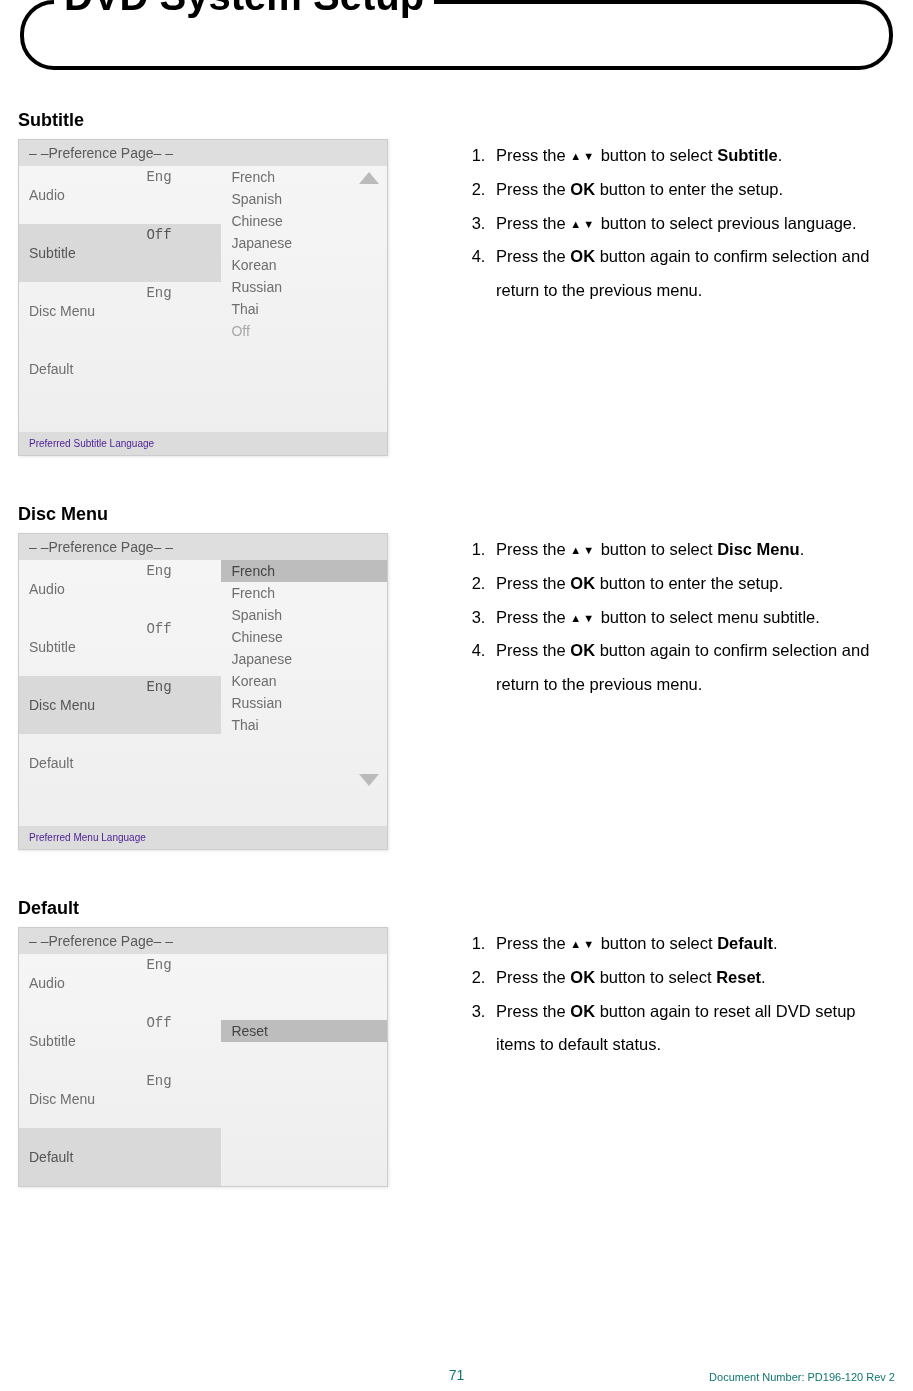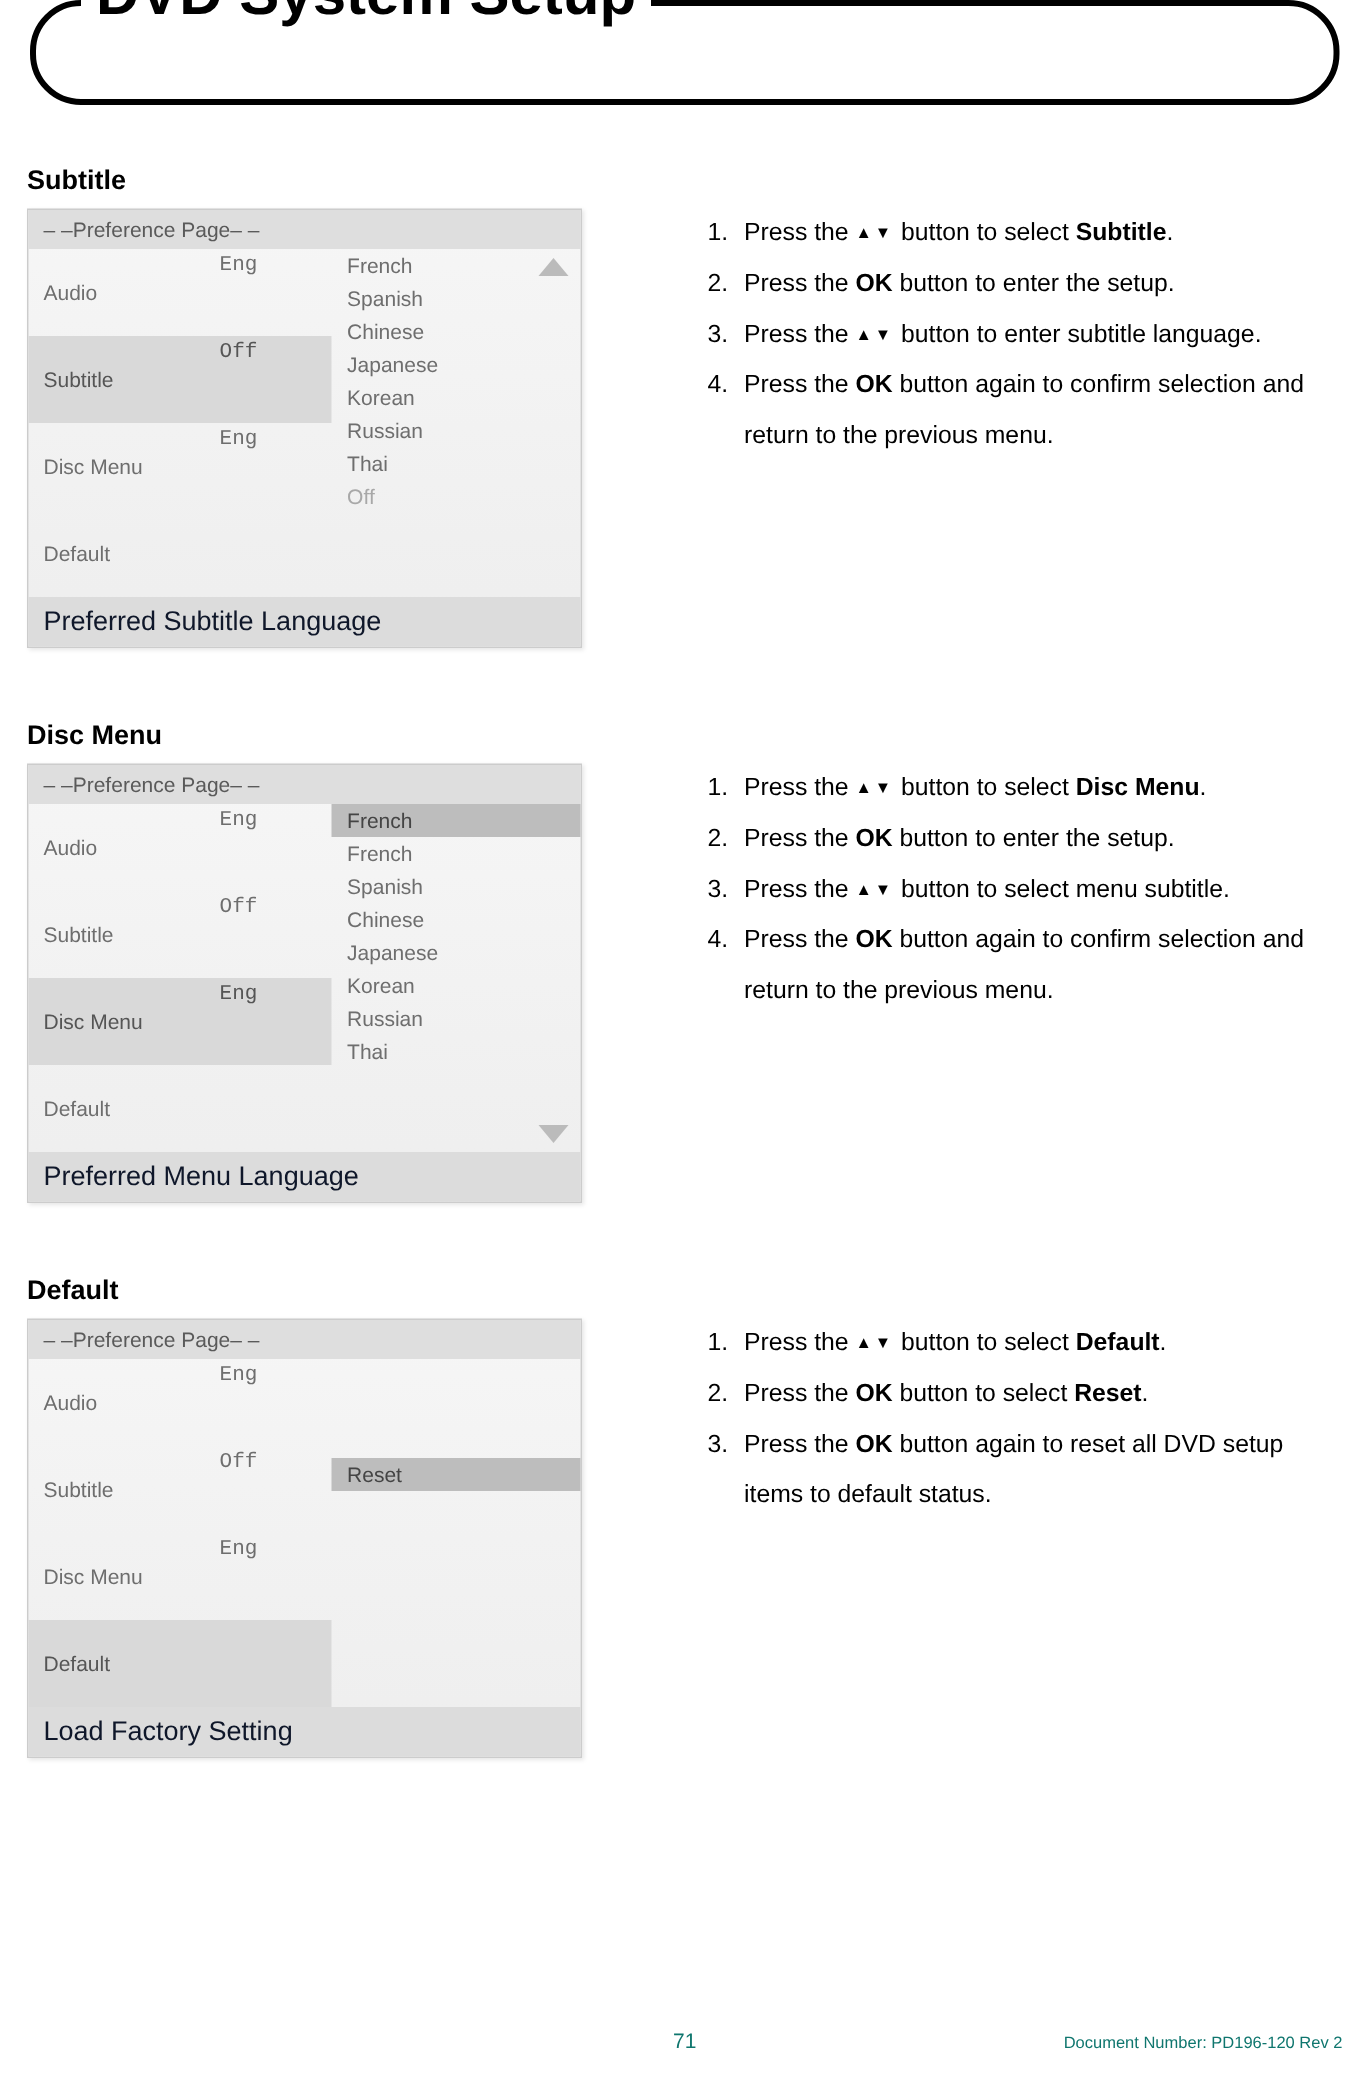--- a/index.html
+++ b/index.html
@@ -18,21 +18,21 @@
     .pref-body { display: flex; min-height: 160px; }
     .left-col { width: 55%; }
     .right-col { width: 45%; position: relative; }
     .left-row { display: flex; }
     .left-row .lbl { width: 58%; padding: 21px 10px; }
     .left-row .val { width: 42%; padding: 3px 10px; font-family: Liberation Mono, monospace; }
     .left-row.selected { background: #d9d9d9; color: #555; }
     .right-row { padding: 3px 10px; }
     .right-row.highlight { background: #bdbdbd; color: #444; }
     .right-row.dim { color: #a8a8a8; }
-    .pref-footer { background: #dcdcdc; padding: 6px 10px; color: #0f172a; font-size: 18px; }
+    .pref-footer { background: #dcdcdc; padding: 6px 10px; color: #4c1d95; font-size: 10px; margin-top: 34px; }
     
     .arrow-up, .arrow-down { position: absolute; right: 8px; width: 0; height: 0; border-left: 10px solid transparent; border-right: 10px solid transparent; }
     .arrow-up { top: 6px; border-bottom: 12px solid #bbb; }
     .arrow-down { bottom: 6px; border-top: 12px solid #bbb; }
     
     .instructions { flex: 1; }
     .instructions ol { list-style: decimal; padding-left: 26px; font-size: 16.5px; line-height: 2.05; }
     .instructions li { padding-left: 6px; }
     .tri { font-size: 11px; vertical-align: middle; letter-spacing: 2px; }
     
@@ -83,21 +83,21 @@
           <div class="right-row">Thai</div>
           <div class="right-row dim">Off</div>
         </div>
       </div>
       <div class="pref-footer">Preferred Subtitle Language</div>
     </div>
     <div class="instructions">
       <ol>
         <li><span>Press the </span><span class="tri">▲▼</span><span> button to select </span><b>Subtitle</b><span>.</span></li>
         <li><span>Press the </span><b>OK</b><span> button to enter the setup.</span></li>
-        <li><span>Press the </span><span class="tri">▲▼</span><span> button to enter subtitle language.</span></li>
+        <li><span>Press the </span><span class="tri">▲▼</span><span> button to select previous language.</span></li>
         <li><span>Press the </span><b>OK</b><span> button again to confirm selection and return to the previous menu.</span></li>
       </ol>
     </div>
   </div>
 </div>
 
 <div class="section">
   <div class="section-heading">Disc Menu</div>
   <div class="section-body">
     <div class="pref-panel">
@@ -170,21 +170,20 @@
               <div class="val"></div>
             </div>
         </div>
         <div class="right-col">
           <div class="right-row">&nbsp;</div>
           <div class="right-row">&nbsp;</div>
           <div class="right-row">&nbsp;</div>
           <div class="right-row highlight">Reset</div>
         </div>
       </div>
-      <div class="pref-footer">Load Factory Setting</div>
     </div>
     <div class="instructions">
       <ol>
         <li><span>Press the </span><span class="tri">▲▼</span><span> button to select </span><b>Default</b><span>.</span></li>
         <li><span>Press the </span><b>OK</b><span> button to select </span><b>Reset</b><span>.</span></li>
         <li><span>Press the </span><b>OK</b><span> button again to reset all DVD setup items to default status.</span></li>
       </ol>
     </div>
   </div>
 </div>

